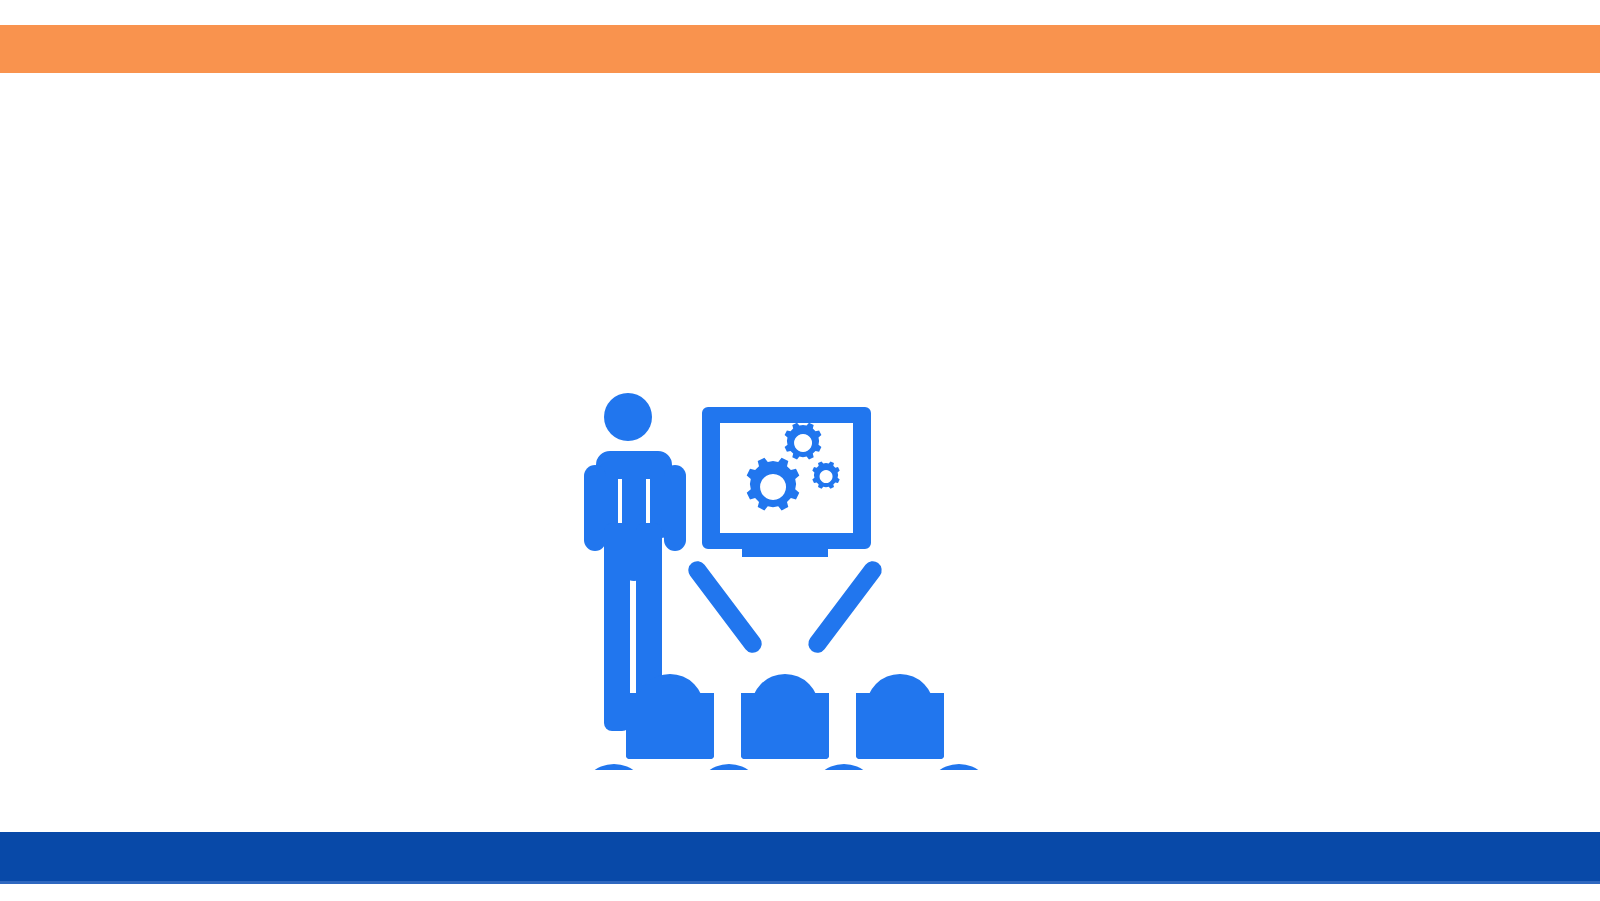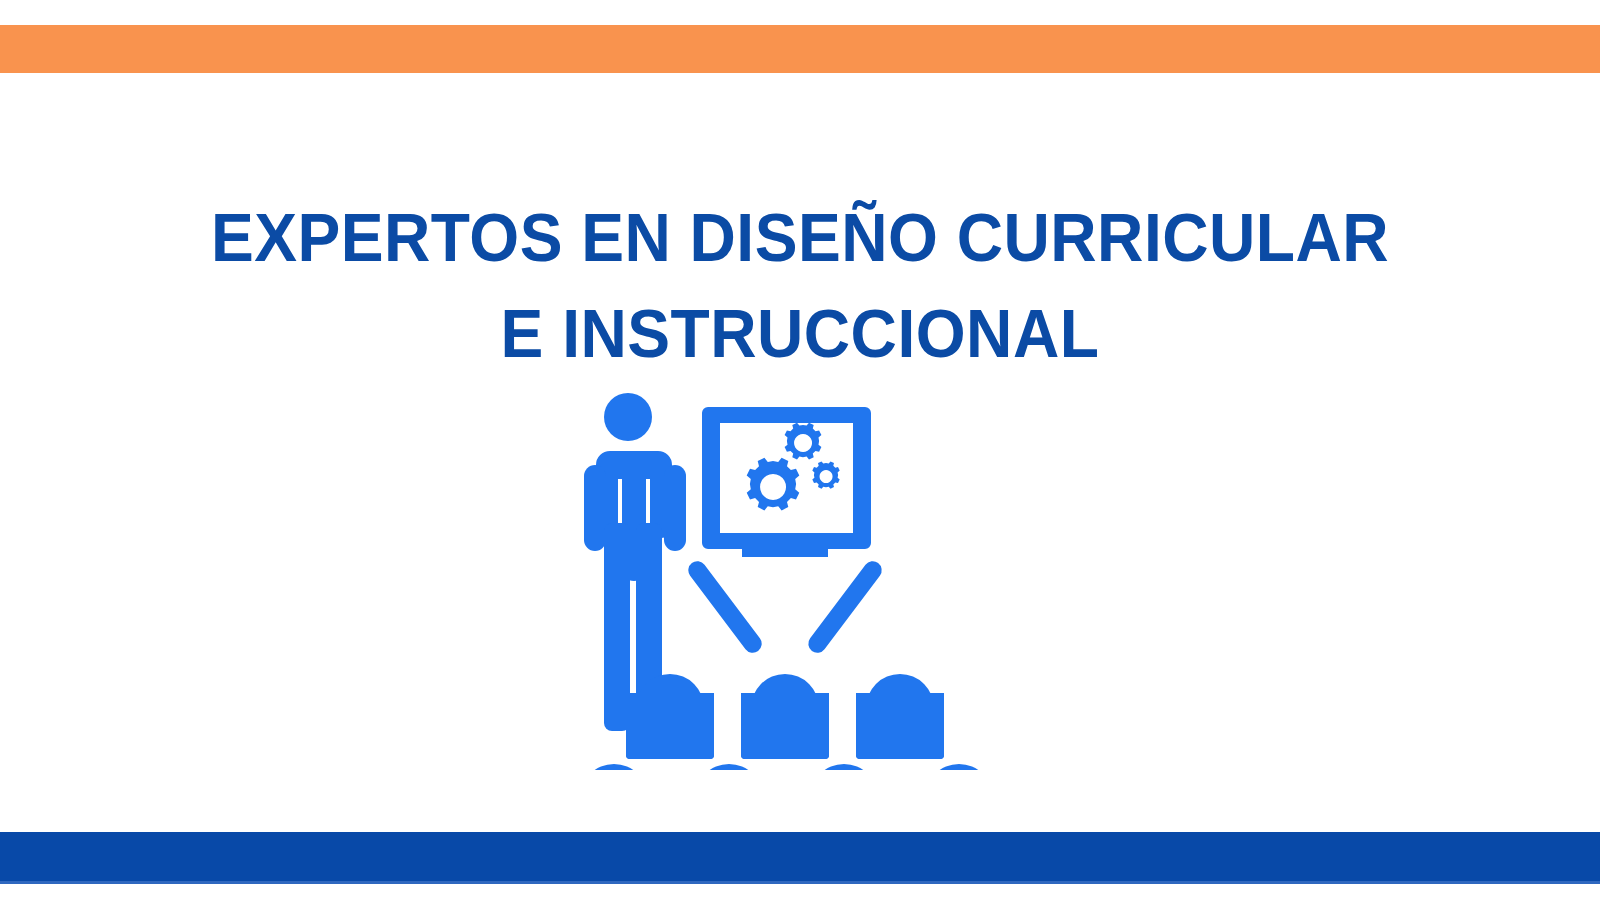--- a/index.html
+++ b/index.html
@@ -83,24 +83,20 @@
     height: 385px;
   }
 </style>
 </head>
 <body>
 
 <div class="slide">
 
   <div class="top-bar"></div>
 
-  <div class="title-block">
-    <span class="title-line">EXPERTOS EN DISEÑO CURRICULAR</span>
-    <span class="title-line">E INSTRUCCIONAL</span>
-  </div>
 
   <div class="illustration">
     <svg viewBox="0 0 470 385" xmlns="http://www.w3.org/2000/svg">
       <g fill="#2176ee">
 
         <g>
 
           <circle cx="88" cy="32" r="24"></circle>
 
           <path d="M58 66 h60 a14 14 0 0 1 14 14 v62 a11 11 0 0 1 -22 0 v-48 h-4 v90 a12 12 0 0 1 -24 0 v-90 h-4 v48 a11 11 0 0 1 -22 0 v-62 a14 14 0 0 1 14 -14 z"></path>

